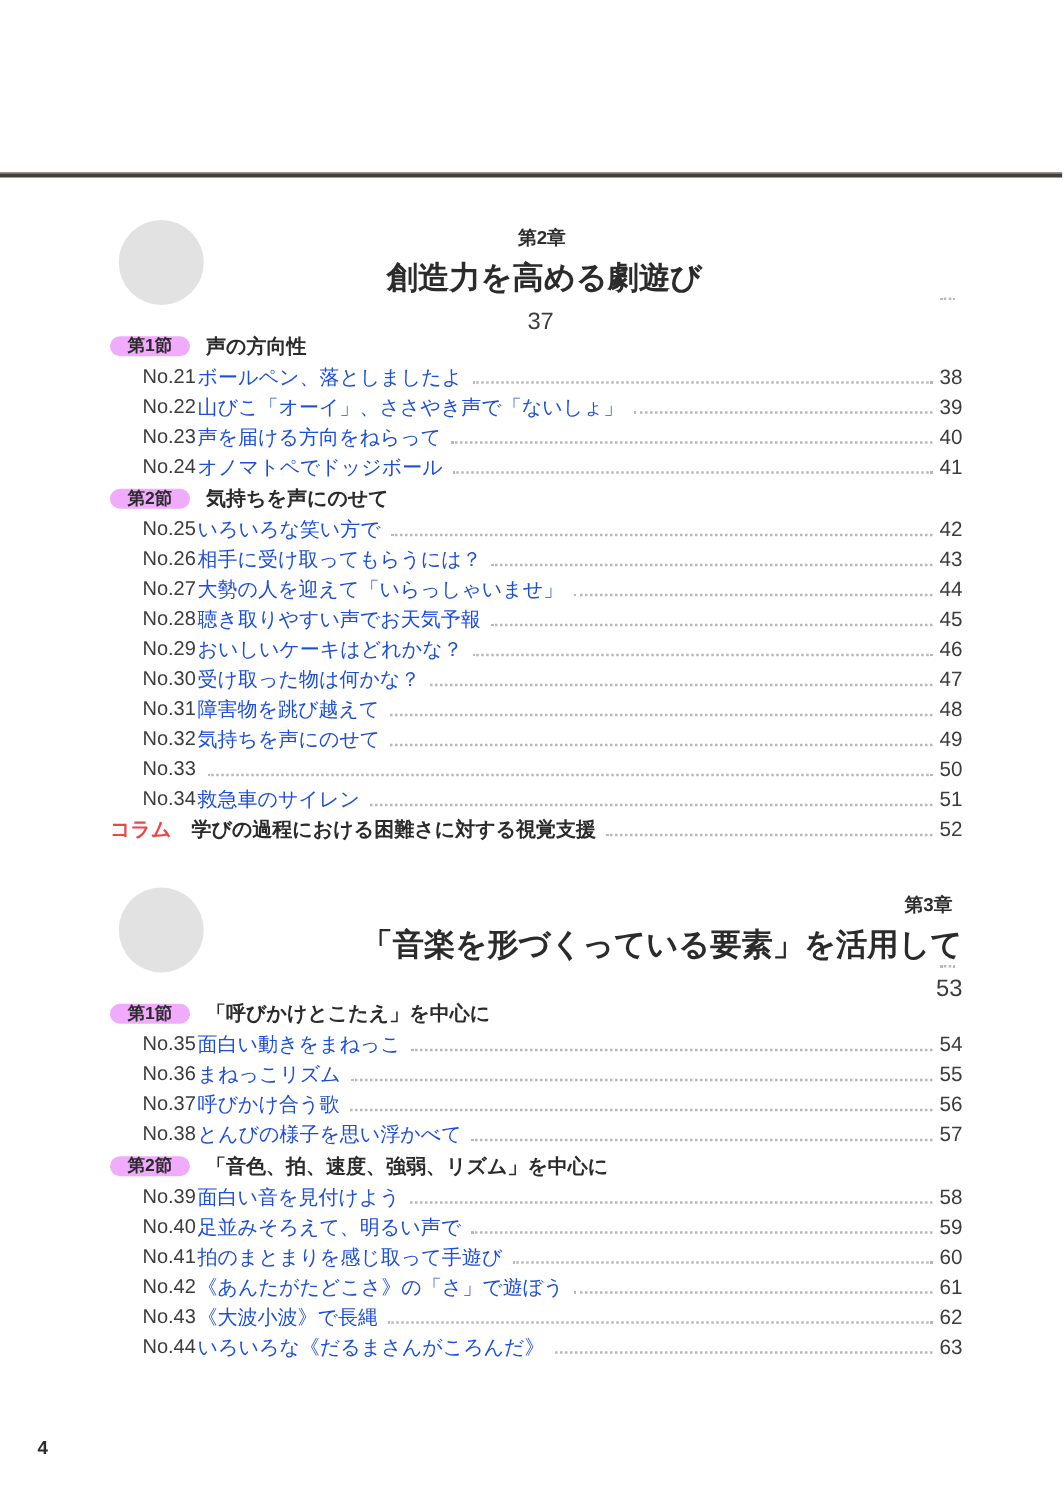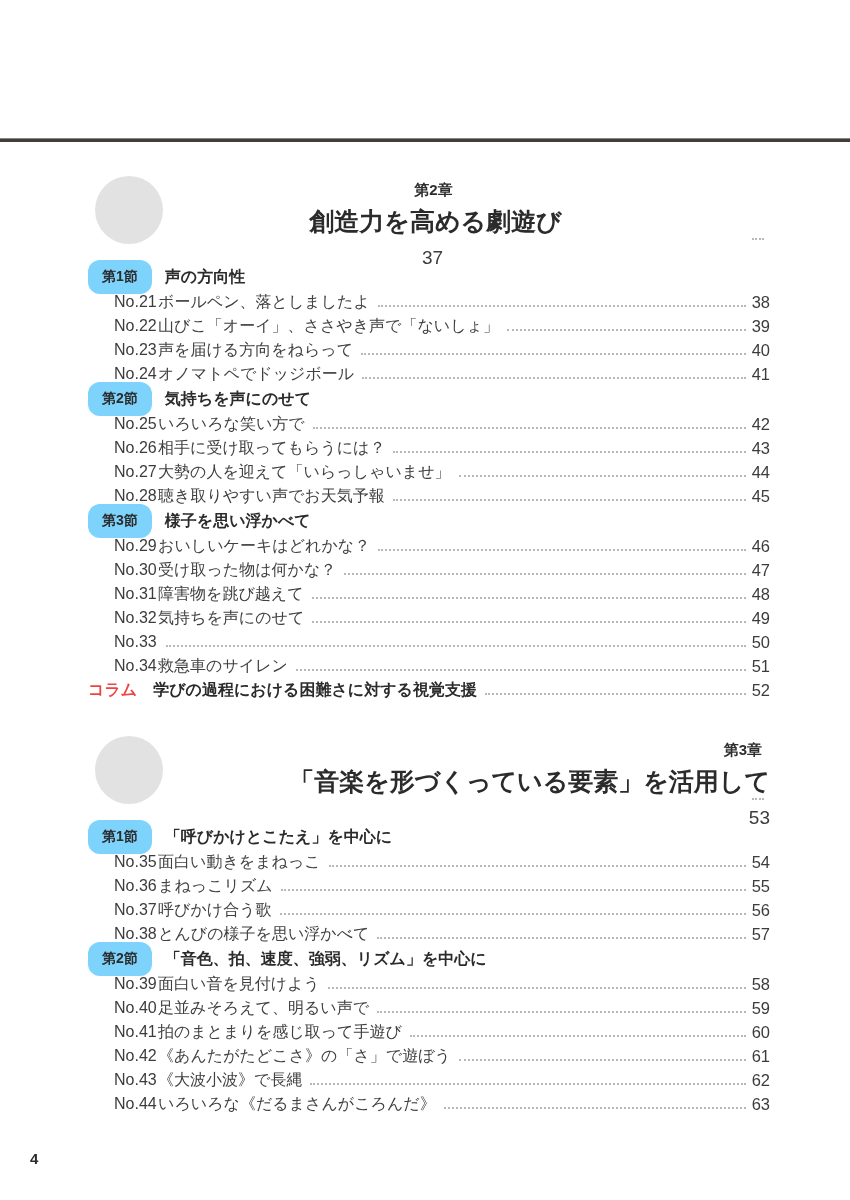--- a/index.html
+++ b/index.html
@@ -74,24 +74,24 @@
     height: 26px;
     margin-left: 88px;
     display: flex;
     align-items: center;
   }
   .section-row.first { margin-top: 20px; }
   .section-badge {
     display: inline-flex;
     align-items: center;
     justify-content: center;
-    height: 34px;
+    height: 16px;
     padding: 0 14px;
     border-radius: 12px;
-    background: #7dd3fc;
+    background: #f0abfc;
     font-size: 14px;
     font-weight: bold;
     color: #2b2b2b;
     white-space: nowrap;
   }
   .section-title {
     margin-left: 13px;
     font-size: 16px;
     font-weight: bold;
     color: #2b2b2b;
@@ -108,21 +108,21 @@
   }
   .item-no {
     width: 44px;
     flex: 0 0 44px;
     font-size: 16px;
     color: #3c3c3c;
     white-space: nowrap;
   }
   .item-title {
     font-size: 16px;
-    color: #404040;
+    color: #1d4ed8;
     white-space: nowrap;
   }
   .dots {
     flex: 1;
     border-bottom: 2px dotted #b8b8b8;
     align-self: flex-end;
     margin: 0 6px 7px 8px;
     min-width: 12px;
   }
   .item-page {
@@ -231,24 +231,20 @@
       <span class="dots"></span>
       <span class="item-page">44</span>
     </div>
     <div class="item-row">
       <span class="item-no">No.28</span>
       <span class="item-title">聴き取りやすい声でお天気予報</span>
       <span class="dots"></span>
       <span class="item-page">45</span>
     </div>
 
-    <div class="section-row">
-      <span class="section-badge">第3節</span>
-      <span class="section-title">様子を思い浮かべて</span>
-    </div>
 
     <div class="item-row">
       <span class="item-no">No.29</span>
       <span class="item-title">おいしいケーキはどれかな？</span>
       <span class="dots"></span>
       <span class="item-page">46</span>
     </div>
     <div class="item-row">
       <span class="item-no">No.30</span>
       <span class="item-title">受け取った物は何かな？</span>

